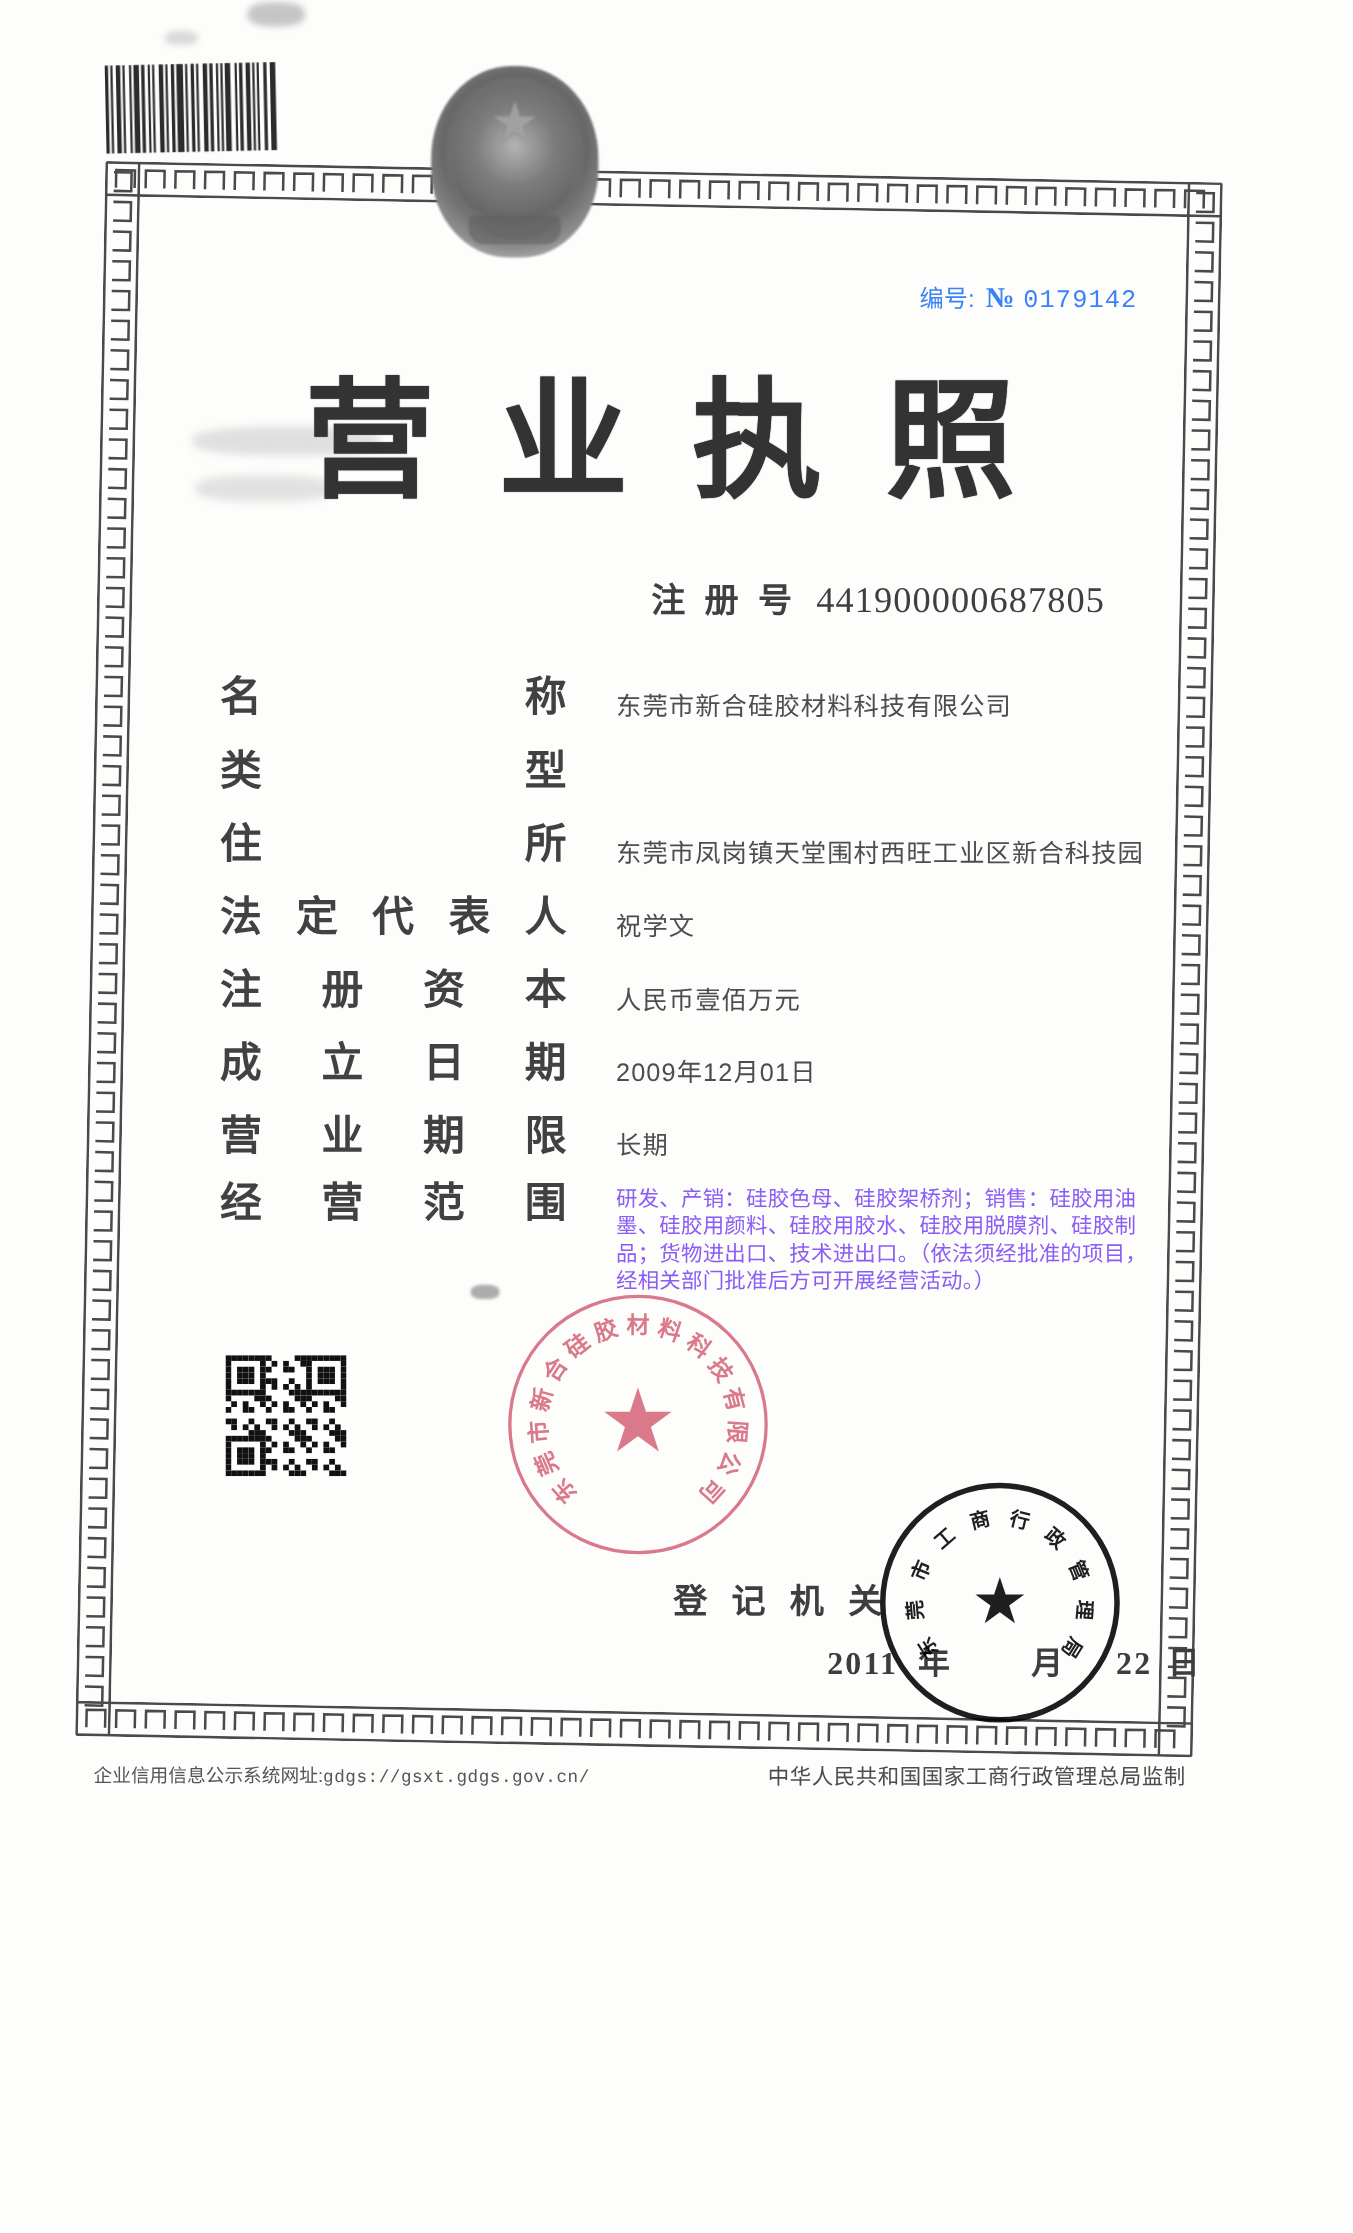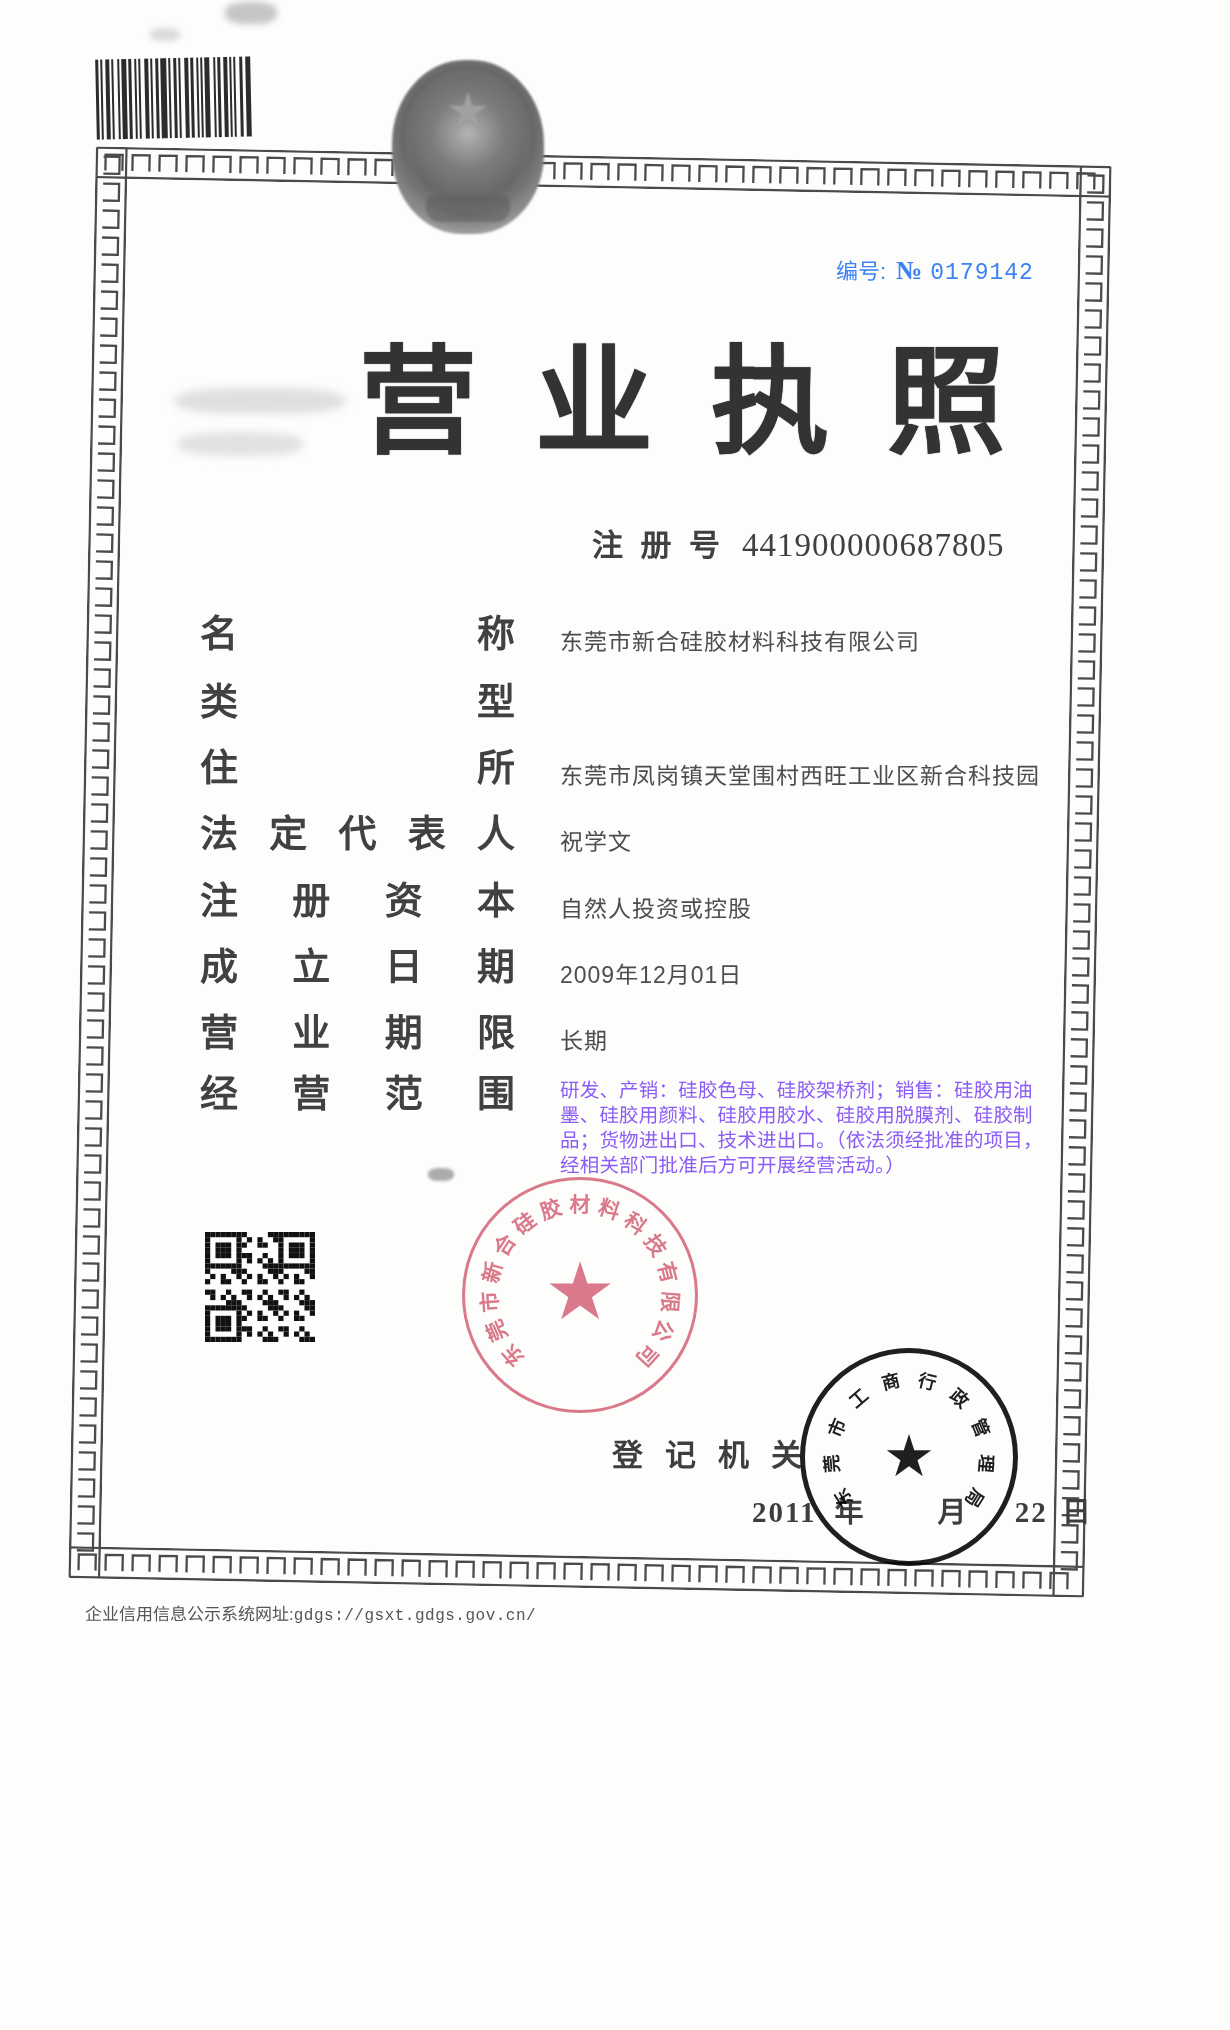--- a/index.html
+++ b/index.html
@@ -25,21 +25,21 @@
   .emblem::after{content:"";position:absolute;left:34px;bottom:12px;width:84px;height:26px;background:#5d5d5d;opacity:.55;border-radius:6px 6px 14px 14px;}
   .emblem-star{position:absolute;left:50%;top:22px;transform:translateX(-50%);font-size:50px;color:#a3a3a3;text-shadow:0 0 2px #777;}
 
   .smudge{position:absolute;border-radius:40%;z-index:0;}
 
   
   .serial{position:absolute;left:836px;top:253px;z-index:3;color:#3b82f6;font-size:22px;white-space:nowrap;}
   .serial .numero{font-family:"Liberation Serif","DejaVu Serif",serif;font-weight:bold;font-size:26px;margin-left:10px;}
   .serial .serial-digits{font-family:"Liberation Mono","DejaVu Sans Mono",monospace;font-size:23px;letter-spacing:1px;margin-left:8px;}
 
-  .title{position:absolute;left:103px;top:338px;width:960px;margin:0;text-align:right;z-index:3;
+  .title{position:absolute;left:120px;top:338px;width:960px;margin:0;text-align:center;z-index:3;
          font-size:118px;line-height:1.1;font-weight:900;color:#333;
          letter-spacing:58px;text-indent:58px;white-space:nowrap;text-shadow:0 0 1px #3a3a3a;}
 
   .regno-line{position:absolute;left:592px;top:520px;z-index:3;white-space:nowrap;display:flex;align-items:baseline;}
   .regno-label{display:inline-flex;justify-content:space-between;width:128px;font-size:31px;font-weight:600;color:#404040;}
   .regno-value{margin-left:22px;font-family:"Liberation Serif","DejaVu Serif",serif;font-size:33px;letter-spacing:1px;color:#3f3f3f;}
 
   .field-row{position:absolute;left:200px;display:flex;align-items:flex-start;z-index:3;}
   .field-label{display:flex;justify-content:space-between;width:315px;font-size:38px;line-height:44px;font-weight:600;color:#414141;flex:none;}
   .field-value{margin-left:45px;margin-top:11px;font-size:23px;letter-spacing:1px;color:#4d4d4d;font-weight:500;white-space:nowrap;}
@@ -188,21 +188,21 @@
       </span>
     <span class="field-value">祝学文</span>
   </div>
   <div class="field-row" style="top:879px">
     <span class="field-label char-justify">
         <span>注</span>
         <span>册</span>
         <span>资</span>
         <span>本</span>
       </span>
-    <span class="field-value">自然人投资或控股</span>
+    <span class="field-value">人民币壹佰万元</span>
   </div>
   <div class="field-row" style="top:945px">
     <span class="field-label char-justify">
         <span>成</span>
         <span>立</span>
         <span>日</span>
         <span>期</span>
       </span>
     <span class="field-value">2009年12月01日</span>
   </div>
@@ -487,14 +487,15 @@
     <span class="d-num">2011</span>
     <span style="margin-left:10px">年</span>
     <span class="d-month">月</span>
     <span class="d-num d-day">22</span>
     <span style="margin-left:6px">日</span>
   </div>
 
   <div class="footer-left">
     <span>企业信用信息公示系统网址:</span><span class="url">gdgs://gsxt.gdgs.gov.cn/</span>
   </div>
+  <div class="footer-right">中华人民共和国国家工商行政管理总局监制</div>
 
 </div>
 
 </body></html>

